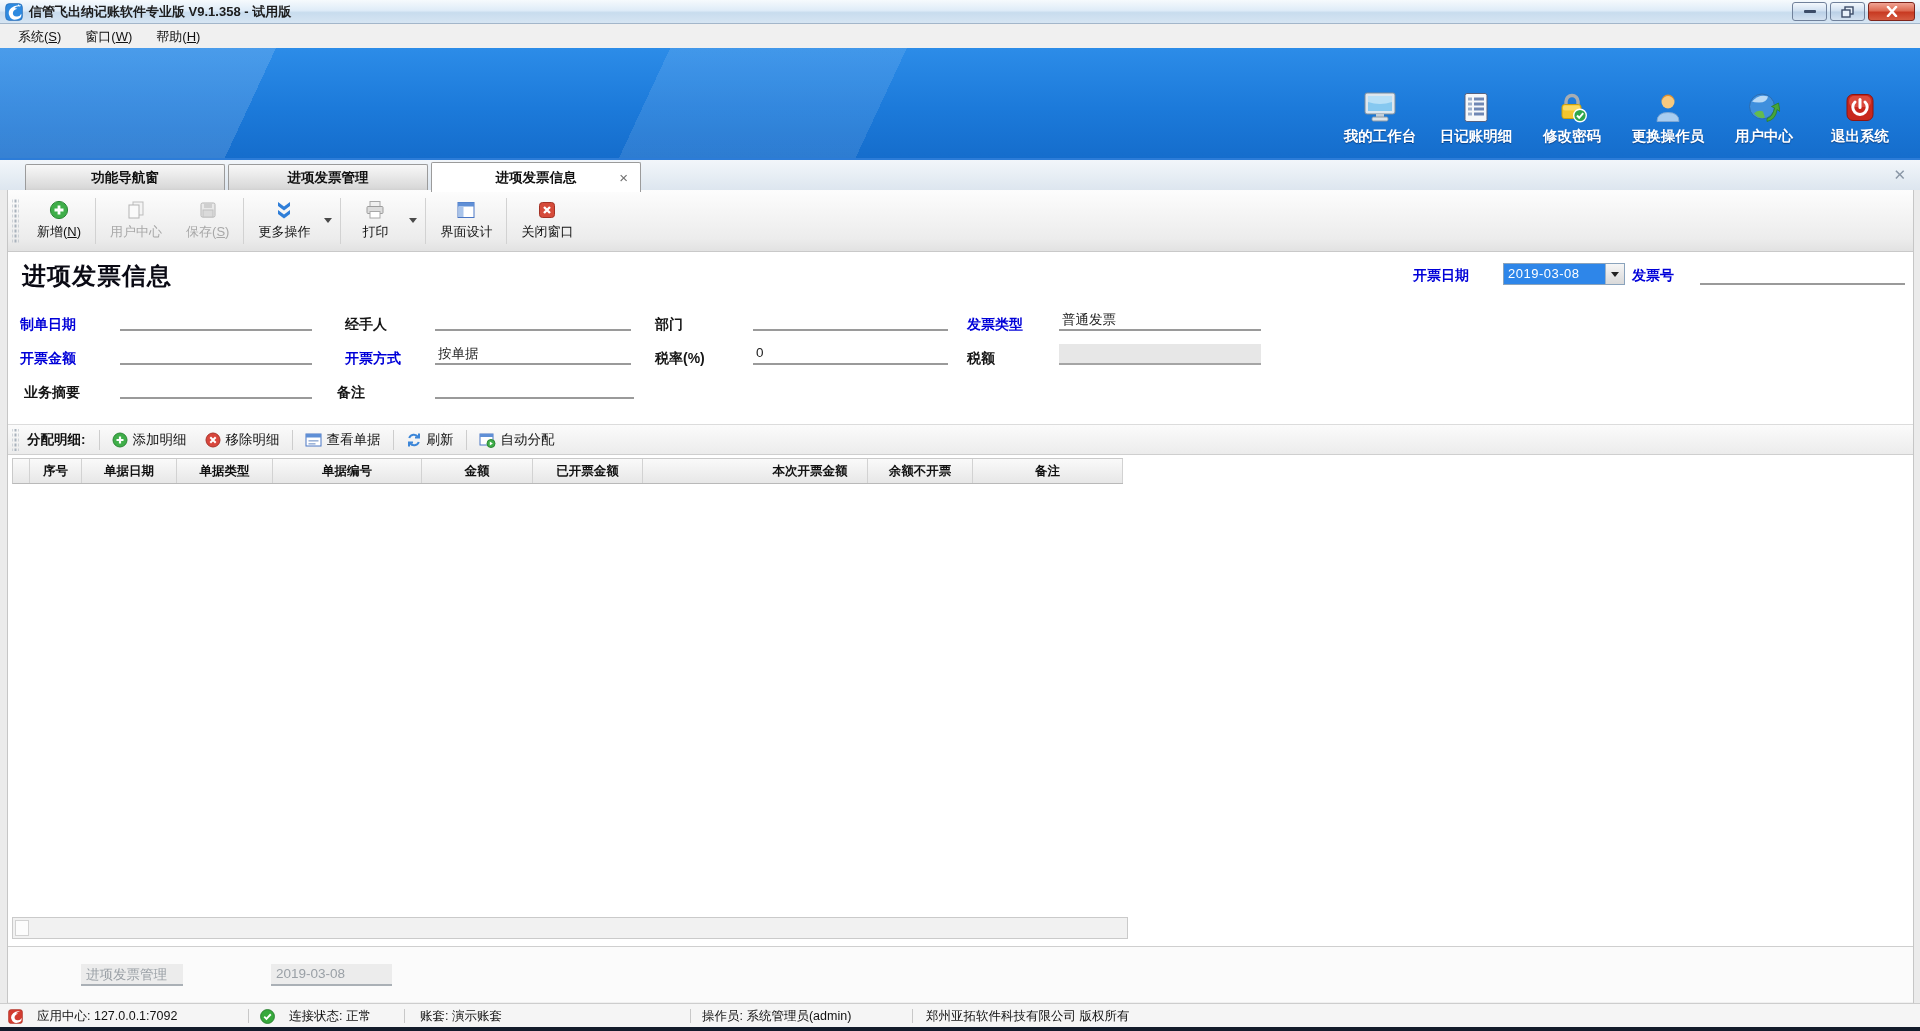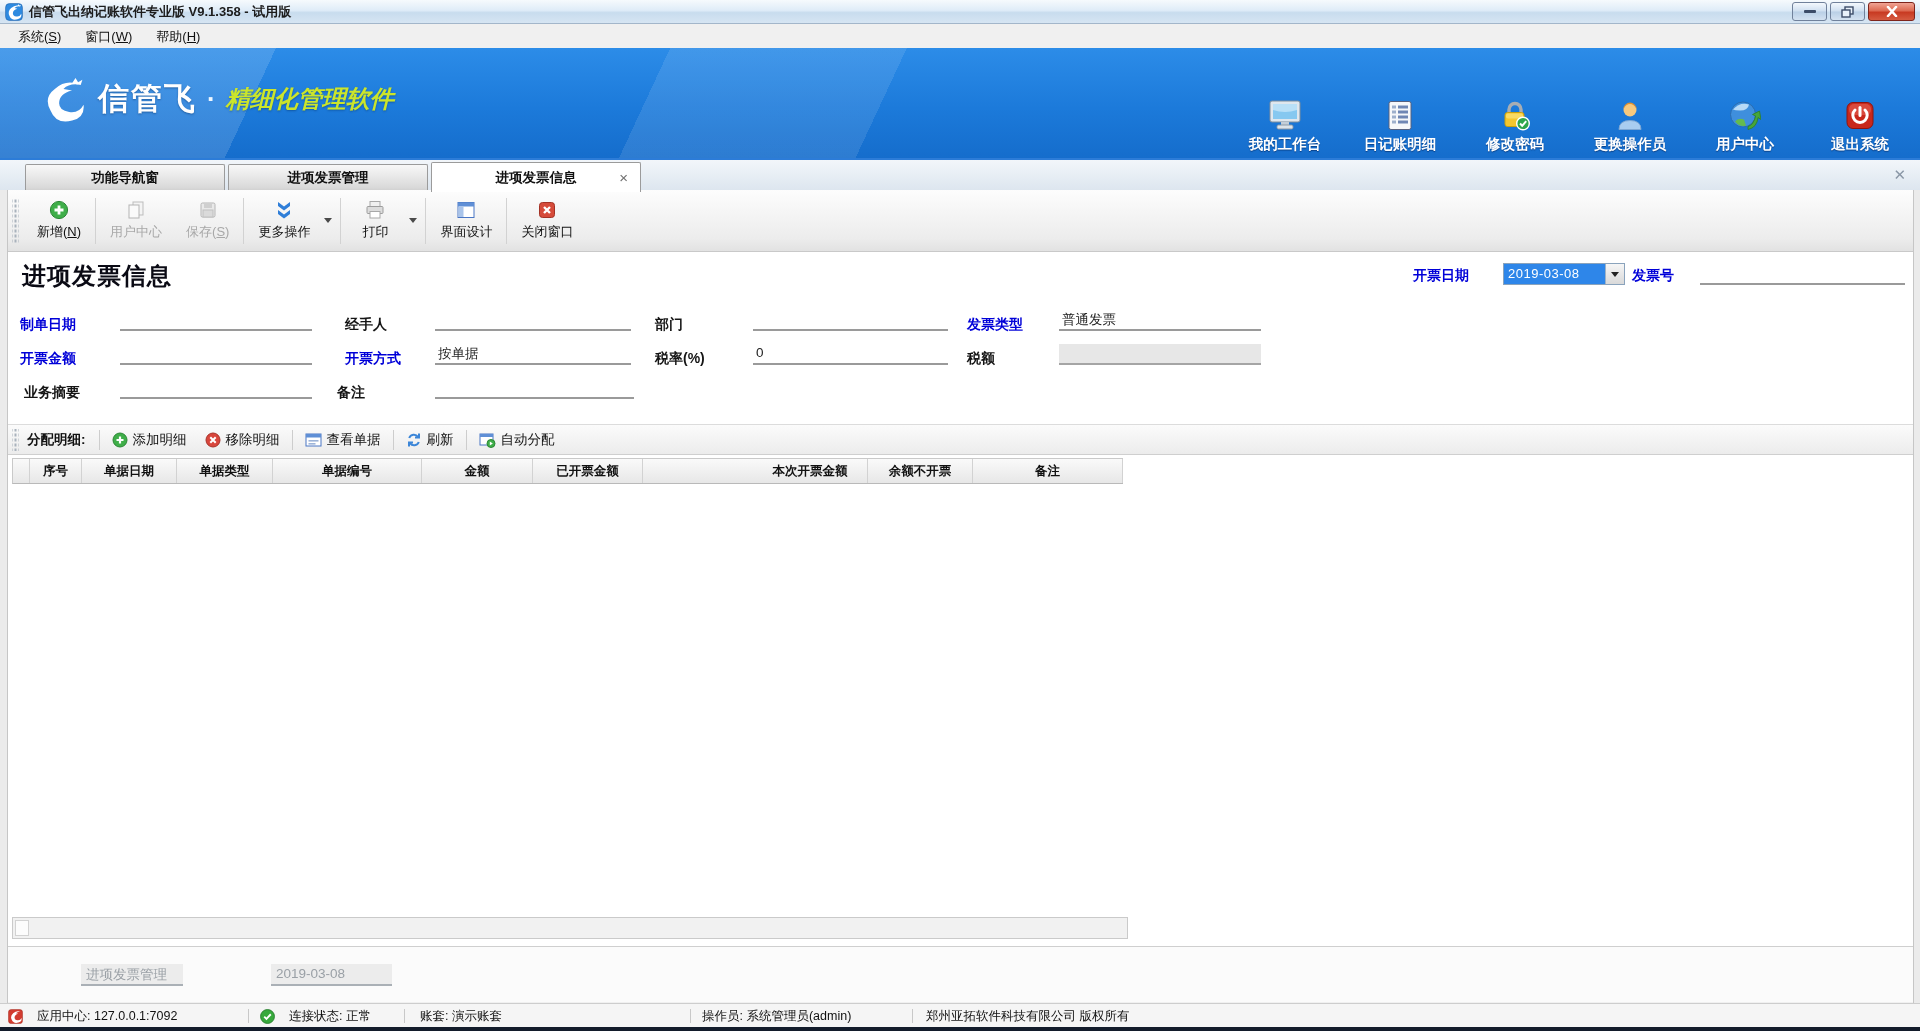--- a/index.html
+++ b/index.html
@@ -29,21 +29,21 @@
     background:
       linear-gradient(115deg, rgba(255,255,255,.14) 0 14%, rgba(255,255,255,0) 14% 34%,
         rgba(255,255,255,.10) 34% 46%, rgba(255,255,255,0) 46%),
       linear-gradient(180deg,#2c8ce8 0%,#1c7ada 55%,#156dcc 100%); }
   .logo { position:absolute; left:36px; top:28px; display:flex; align-items:center; }
   .brand-text { color:#fff; font-size:31px; font-weight:bold; letter-spacing:2px; margin-left:10px;
     text-shadow:0 1px 2px rgba(0,40,90,.45); }
   .brand-dot { color:#eef7ff; font-size:26px; font-weight:bold; margin:0 10px; }
   .slogan { color:#cbe52b; font-size:24px; font-weight:bold; font-style:italic;
     text-shadow:0 1px 2px rgba(0,40,90,.4); }
-  .head-actions { position:absolute; right:14px; bottom:2px; display:flex; gap:23px;align-items:center; }
+  .head-actions { position:absolute; right:14px; bottom:10px; display:flex; gap:4px;align-items:center; }
   .head-btn { display:flex; flex-direction:column; align-items:center; justify-content:flex-end;
     min-width:92px; padding:2px 6px; }
   .head-btn .hico { height:38px; display:flex; align-items:flex-end; }
   .head-btn .hlbl { color:#fff; font-size:14.5px; font-weight:bold; margin-top:4px;
     text-shadow:0 1px 1px rgba(0,30,80,.55); white-space:nowrap; }
 
   
   .tabstrip { position:absolute; left:0; top:158px; width:1920px; height:32px;
     background:linear-gradient(180deg,#f2f6fa,#dde6ef); border-top:2px solid #2c7cd8; }
   .tab { position:absolute; top:4px; height:27px; width:200px; text-align:center;
@@ -160,31 +160,20 @@
   </div>
 </div>
 
 <div class="menubar">
   <span class="menu-item mnemonic">系统(<u>S</u>)</span>
   <span class="menu-item mnemonic">窗口(<u>W</u>)</span>
   <span class="menu-item mnemonic">帮助(<u>H</u>)</span>
 </div>
 
 <div class="bluehead">
-  <div class="logo">
-    <span>
-      <svg width="52" height="46" viewBox="0 0 32 32">
-          <path d="M8 24 q-5-9 3-15 q8-7 17-3 q-7-1-11 3 l6 1 q-9 2-9 9 q0 5 7 6 q7 1 10-5 q1 9-8 11 q-11 3-15-7z" fill="#fff"></path>
-          <path d="M23 5 l2.4-3.6 1.8 3 3-1.8 -1.2 3.6z" fill="#fff"></path>
-        </svg>
-    </span>
-    <span class="brand-text">信管飞</span>
-    <span class="brand-dot">·</span>
-    <span class="slogan">精细化管理软件</span>
-  </div>
   <div class="head-actions">
     <div class="head-btn">
       <span class="hico">
         <svg width="34" height="31" viewBox="0 0 34 31">
             <rect x="2" y="1" width="30" height="21" rx="2" fill="#dfe7ee" stroke="#7d8d9c"></rect>
             <rect x="5" y="4" width="24" height="15" fill="#86c8f0"></rect>
             <path d="M5 4 h24 v6 q-12 4 -24 0 z" fill="#b9e0f7"></path>
             <rect x="13" y="22" width="8" height="3" fill="#c3ced8"></rect>
             <rect x="9" y="25" width="16" height="4" rx="1.5" fill="#dde4ea" stroke="#8b99a6"></rect>
           </svg>

